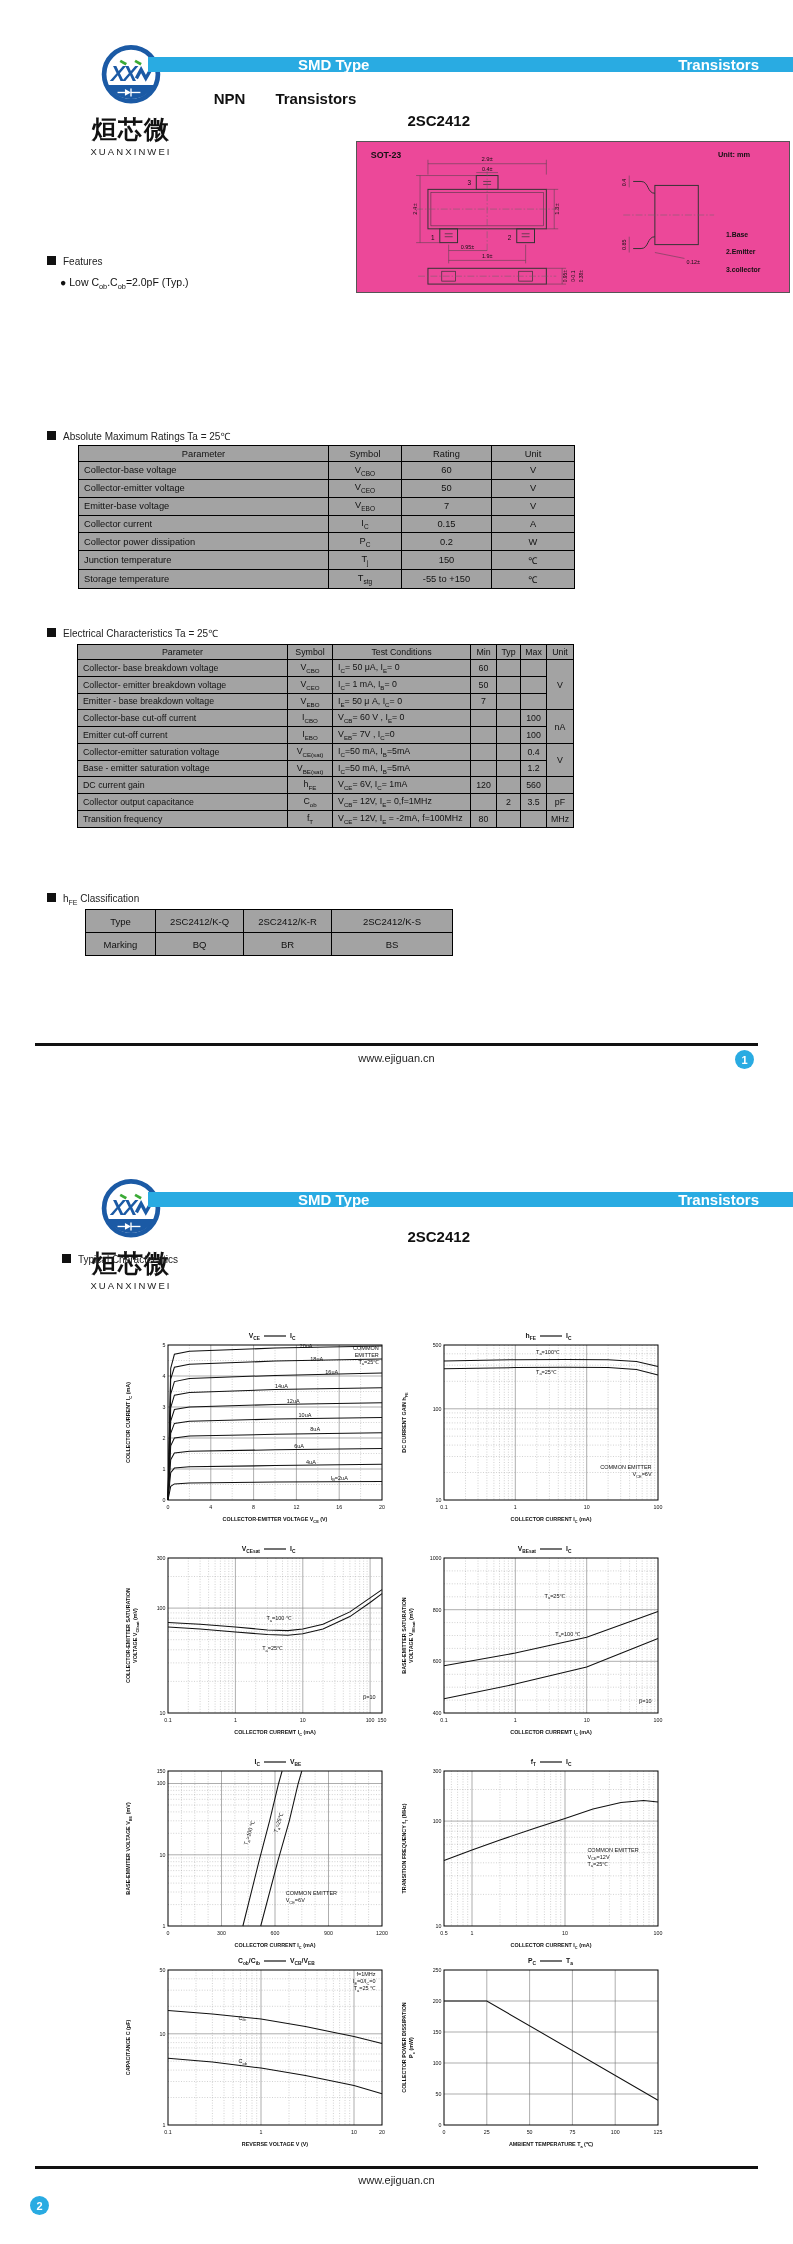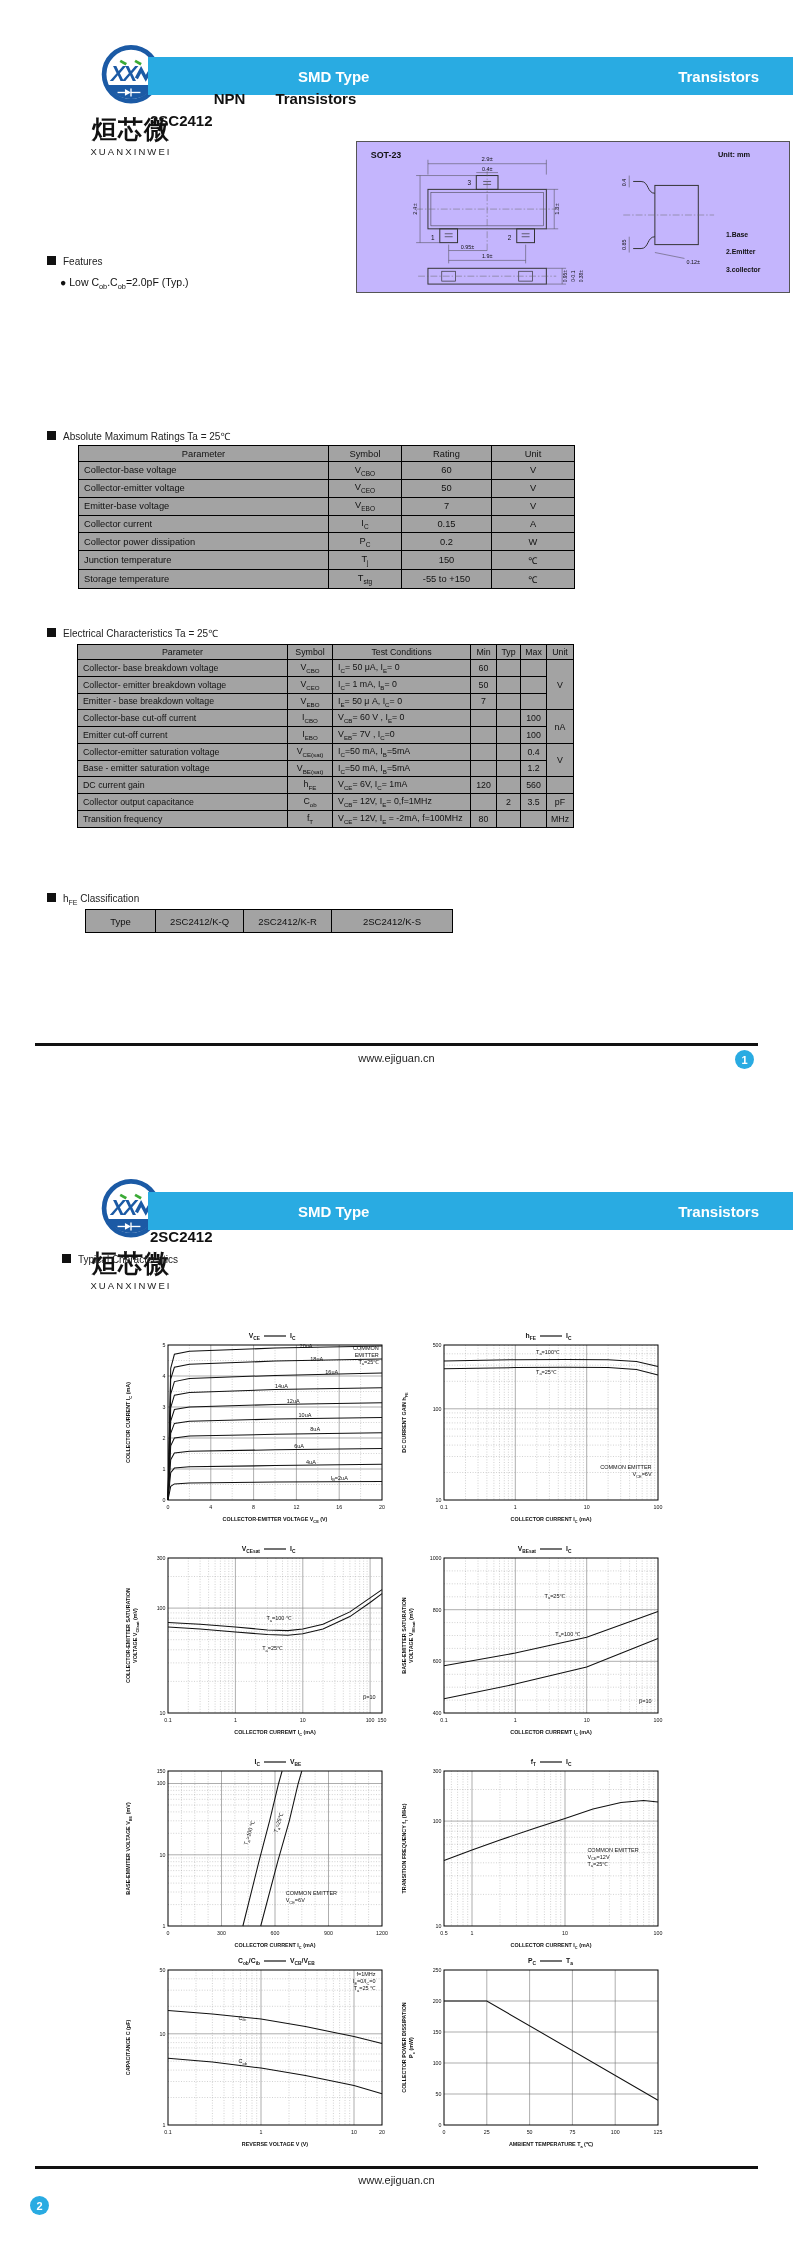--- a/index.html
+++ b/index.html
@@ -1,30 +1,30 @@
 <!DOCTYPE html>
 <html style="--accent: #29ABE2;"><head>
 <meta charset="utf-8">
 <style>
   html,body{margin:0;padding:0;background:#fff;}
   .page{position:relative;width:793px;height:2244px;margin:0 auto;background:#fff;
         font-family:"Liberation Sans",sans-serif;color:#111;overflow:hidden;}
   .lay{position:absolute;inset:0;}
-  .bar{position:absolute;height:38px;background:var(--accent,#29ABE2);display:flex;align-items:center;
+  .bar{position:absolute;height:15px;background:var(--accent,#29ABE2);display:flex;align-items:center;
        color:#fff;font-weight:bold;font-size:15px;}
   .bar .bl{margin-left:150px;}
   .bar .br{margin-left:auto;margin-right:34px;}
   .logo{position:absolute;width:106px;text-align:center;}
   .logo .cn{font-size:25px;font-weight:bold;letter-spacing:1px;margin-top:-3px;white-space:nowrap;text-align:center;}
   .logo .en{font-size:9.5px;letter-spacing:2.1px;color:#222;white-space:nowrap;}
-  .big{position:absolute;font-weight:bold;font-size:15px;text-align:left;}
+  .big{position:absolute;font-weight:bold;font-size:15px;text-align:right;}
   .sect{position:absolute;font-size:10px;color:#222;white-space:nowrap;}
   .sq{display:inline-block;width:9px;height:9px;background:#111;margin-right:7px;}
   .feat{position:absolute;font-size:10.5px;white-space:nowrap;}
-  .pkg{position:absolute;border:1px solid #555;background:#c4b5fd;}
+  .pkg{position:absolute;border:1px solid #555;background:#ec4899;}
   .tbl{position:absolute;border-collapse:collapse;table-layout:fixed;background:#a3a3a3;}
   .tbl th,.tbl td{border:1px solid #000;font-size:9.3px;font-weight:normal;text-align:center;
        padding:2.5px 3px;overflow:hidden;white-space:nowrap;}
   .tbl .l{text-align:left;padding-left:5px;}
   .tbl2 th,.tbl2 td{font-size:8.8px;padding:2px 3px;}
   .hfe td{font-size:9.5px;padding:5.5px 3px;}
   .foot-line{position:absolute;height:3px;background:#111;}
   .url{position:absolute;left:0;right:0;text-align:center;font-size:11px;color:#222;}
   .badge{position:absolute;width:19px;height:19px;border-radius:50%;background:var(--accent,#29ABE2);
          color:#fff;font-size:11px;font-weight:bold;display:flex;align-items:center;justify-content:center;}
@@ -328,20 +328,26 @@
           <col style="width:88px">
           <col style="width:88px">
           <col>
         </colgroup>
       <tbody>
           <tr>
             <td>Type</td>
             <td>2SC2412/K-Q</td>
             <td>2SC2412/K-R</td>
             <td>2SC2412/K-S</td>
+          </tr>
+      <tr>
+            <td>Marking</td>
+            <td>BQ</td>
+            <td>BR</td>
+            <td>BS</td>
           </tr>
     </tbody>
       </table>
 
     <div class="foot-line" style="left:35px;top:1043px;width:723px"></div>
     <div class="url" style="top:1052px">www.ejiguan.cn</div>
     <div class="badge" style="left:735px;top:1050px">1</div>
   </div>
 
   <div class="lay">

